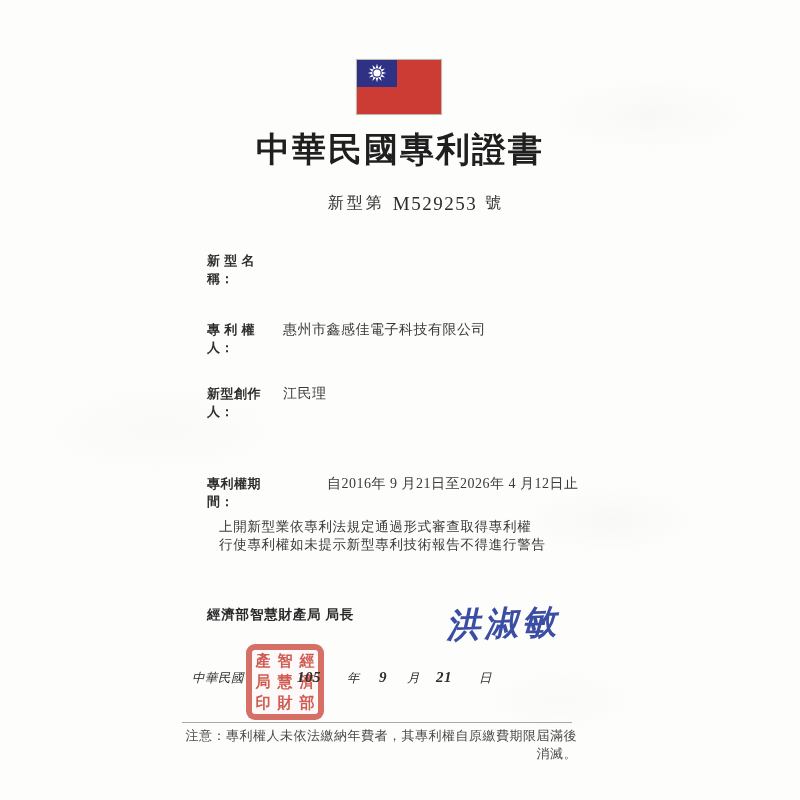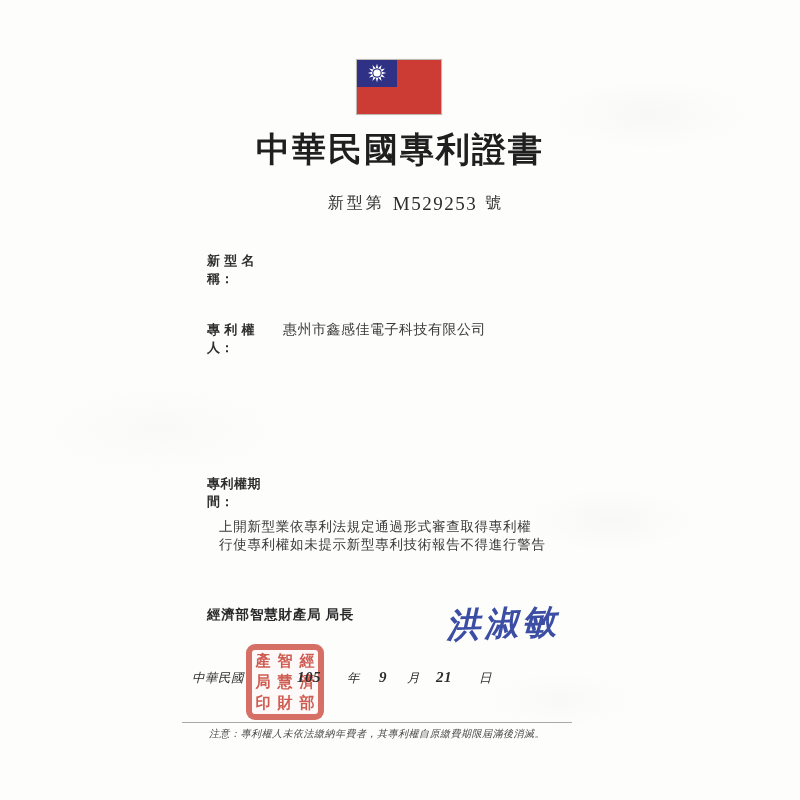--- a/index.html
+++ b/index.html
@@ -45,21 +45,21 @@
   .seal-col{display:flex;flex-direction:column;align-items:center;line-height:20px;font-size:15px;font-weight:700;
     color:rgba(198,64,52,.85);transform:scaleY(1.05);}
   
   .date-line{left:190px;top:670px;width:340px;height:20px;z-index:3;}
   .date-line span{position:absolute;top:0;font-size:12.5px;color:#2c2c2c;letter-spacing:.5px;font-style:italic;}
   .date-num{font-weight:700;font-size:15px !important;top:-1px !important;}
   .d-era{left:2px;} .d-year{left:107px;} .d-yu{left:157px;} .d-month{left:189px;}
   .d-mu{left:217px;} .d-day{left:246px;} .d-du{left:289px;}
   
   .divider{left:182px;top:722px;width:390px;height:1px;background:#aaaaa4;}
-  .footnote{left:177px;top:727px;width:400px;text-align:center;font-size:10px;letter-spacing:.5px;color:#4a4a4a;font-style:italic;}
+  .footnote{left:177px;top:727px;width:400px;text-align:right;font-size:13px;letter-spacing:.5px;color:#4a4a4a;}
 </style>
 </head>
 <body>
 
 <div class="page">
 
   <div class="abs flag">
     <div class="canton">
       <svg class="sun" width="22" height="22" viewBox="0 0 22 22">
         <polygon fill="#ffffff" points="11,1.8 12.29,6.17 15.6,3.03 14.54,7.46 18.97,6.4 15.83,9.71 20.2,11 15.83,12.29 18.97,15.6 14.54,14.54 15.6,18.97 12.29,15.83 11,20.2 9.71,15.83 6.4,18.97 7.46,14.54 3.03,15.6 6.17,12.29 1.8,11 6.17,9.71 3.03,6.4 7.46,7.46 6.4,3.03 9.71,6.17"></polygon>
@@ -77,22 +77,27 @@
     <span class="num-suffix">號</span>
   </div>
 
   <div class="abs field-row row-0">
     <span class="field-label">新 型 名 稱：</span>
   </div>
   <div class="abs field-row row-1">
     <span class="field-label">專 利 權 人：</span>
     <span class="field-value">惠州市鑫感佳電子科技有限公司</span>
   </div>
+  <div class="abs field-row row-2">
+    <span class="field-label">新型創作人：</span>
+    <span class="field-value">江民理</span>
+  </div>
   <div class="abs field-row row-3">
     <span class="field-label">專利權期間：</span>
+    <span class="field-value">自2016年 9 月21日至2026年 4 月12日止</span>
   </div>
 
   <div class="abs legal">
     <div>上開新型業依專利法規定通過形式審查取得專利權</div>
     <div>行使專利權如未提示新型專利技術報告不得進行警告</div>
   </div>
 
   <div class="abs issuer">經濟部智慧財產局 局長</div>
   <div class="abs signature">洪淑敏</div>
 

